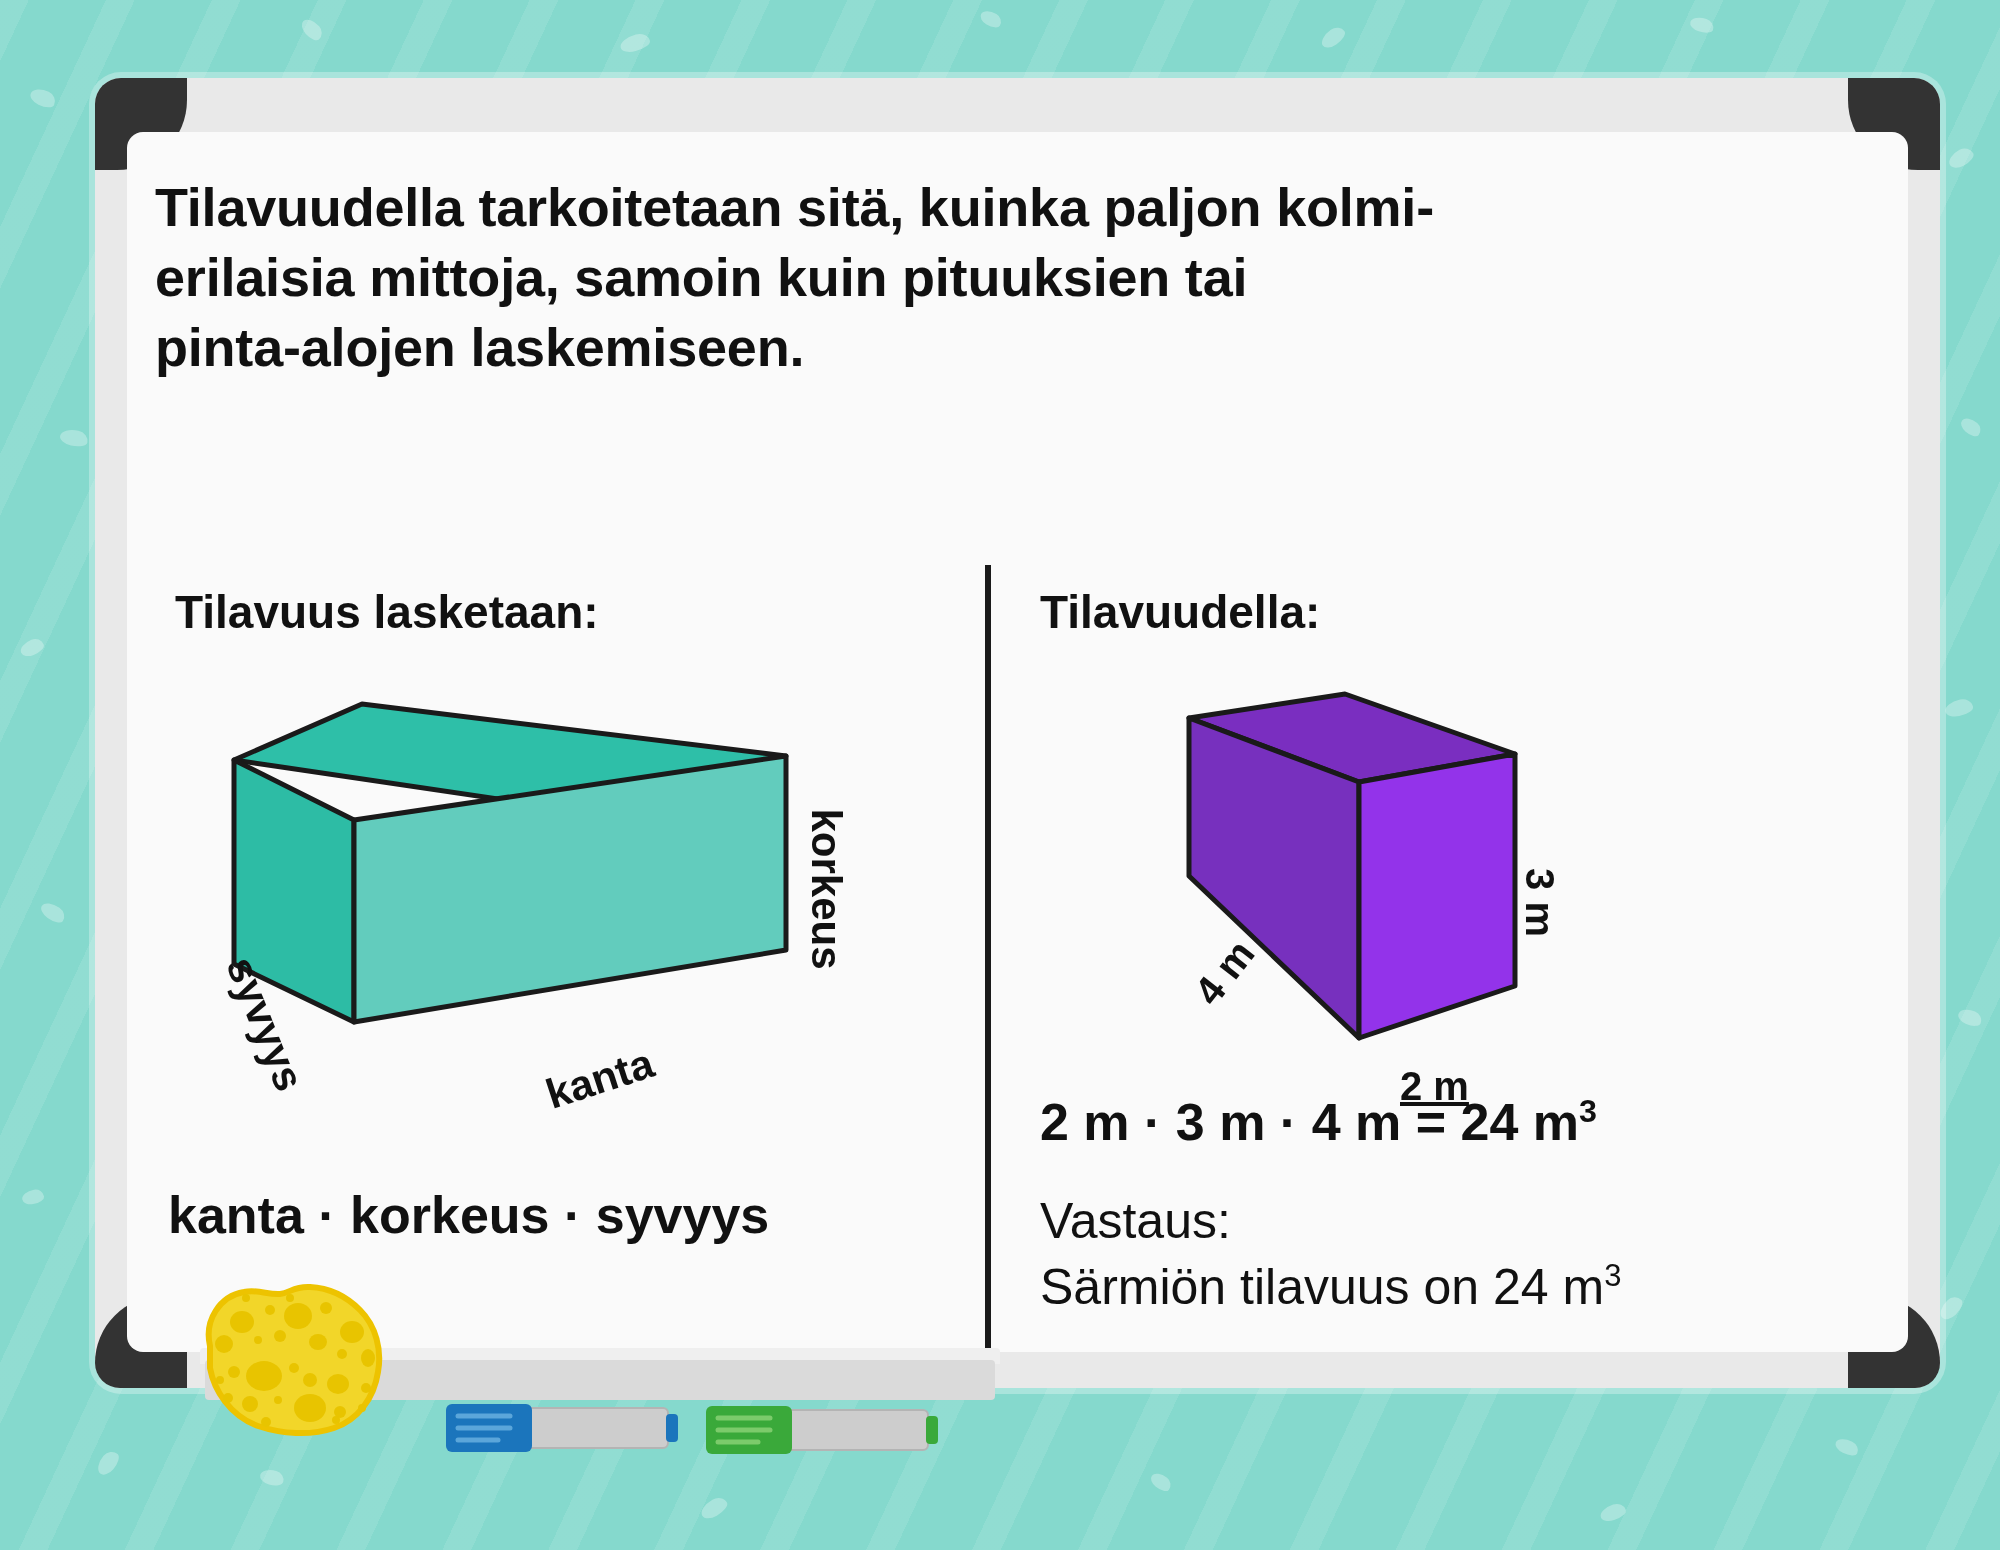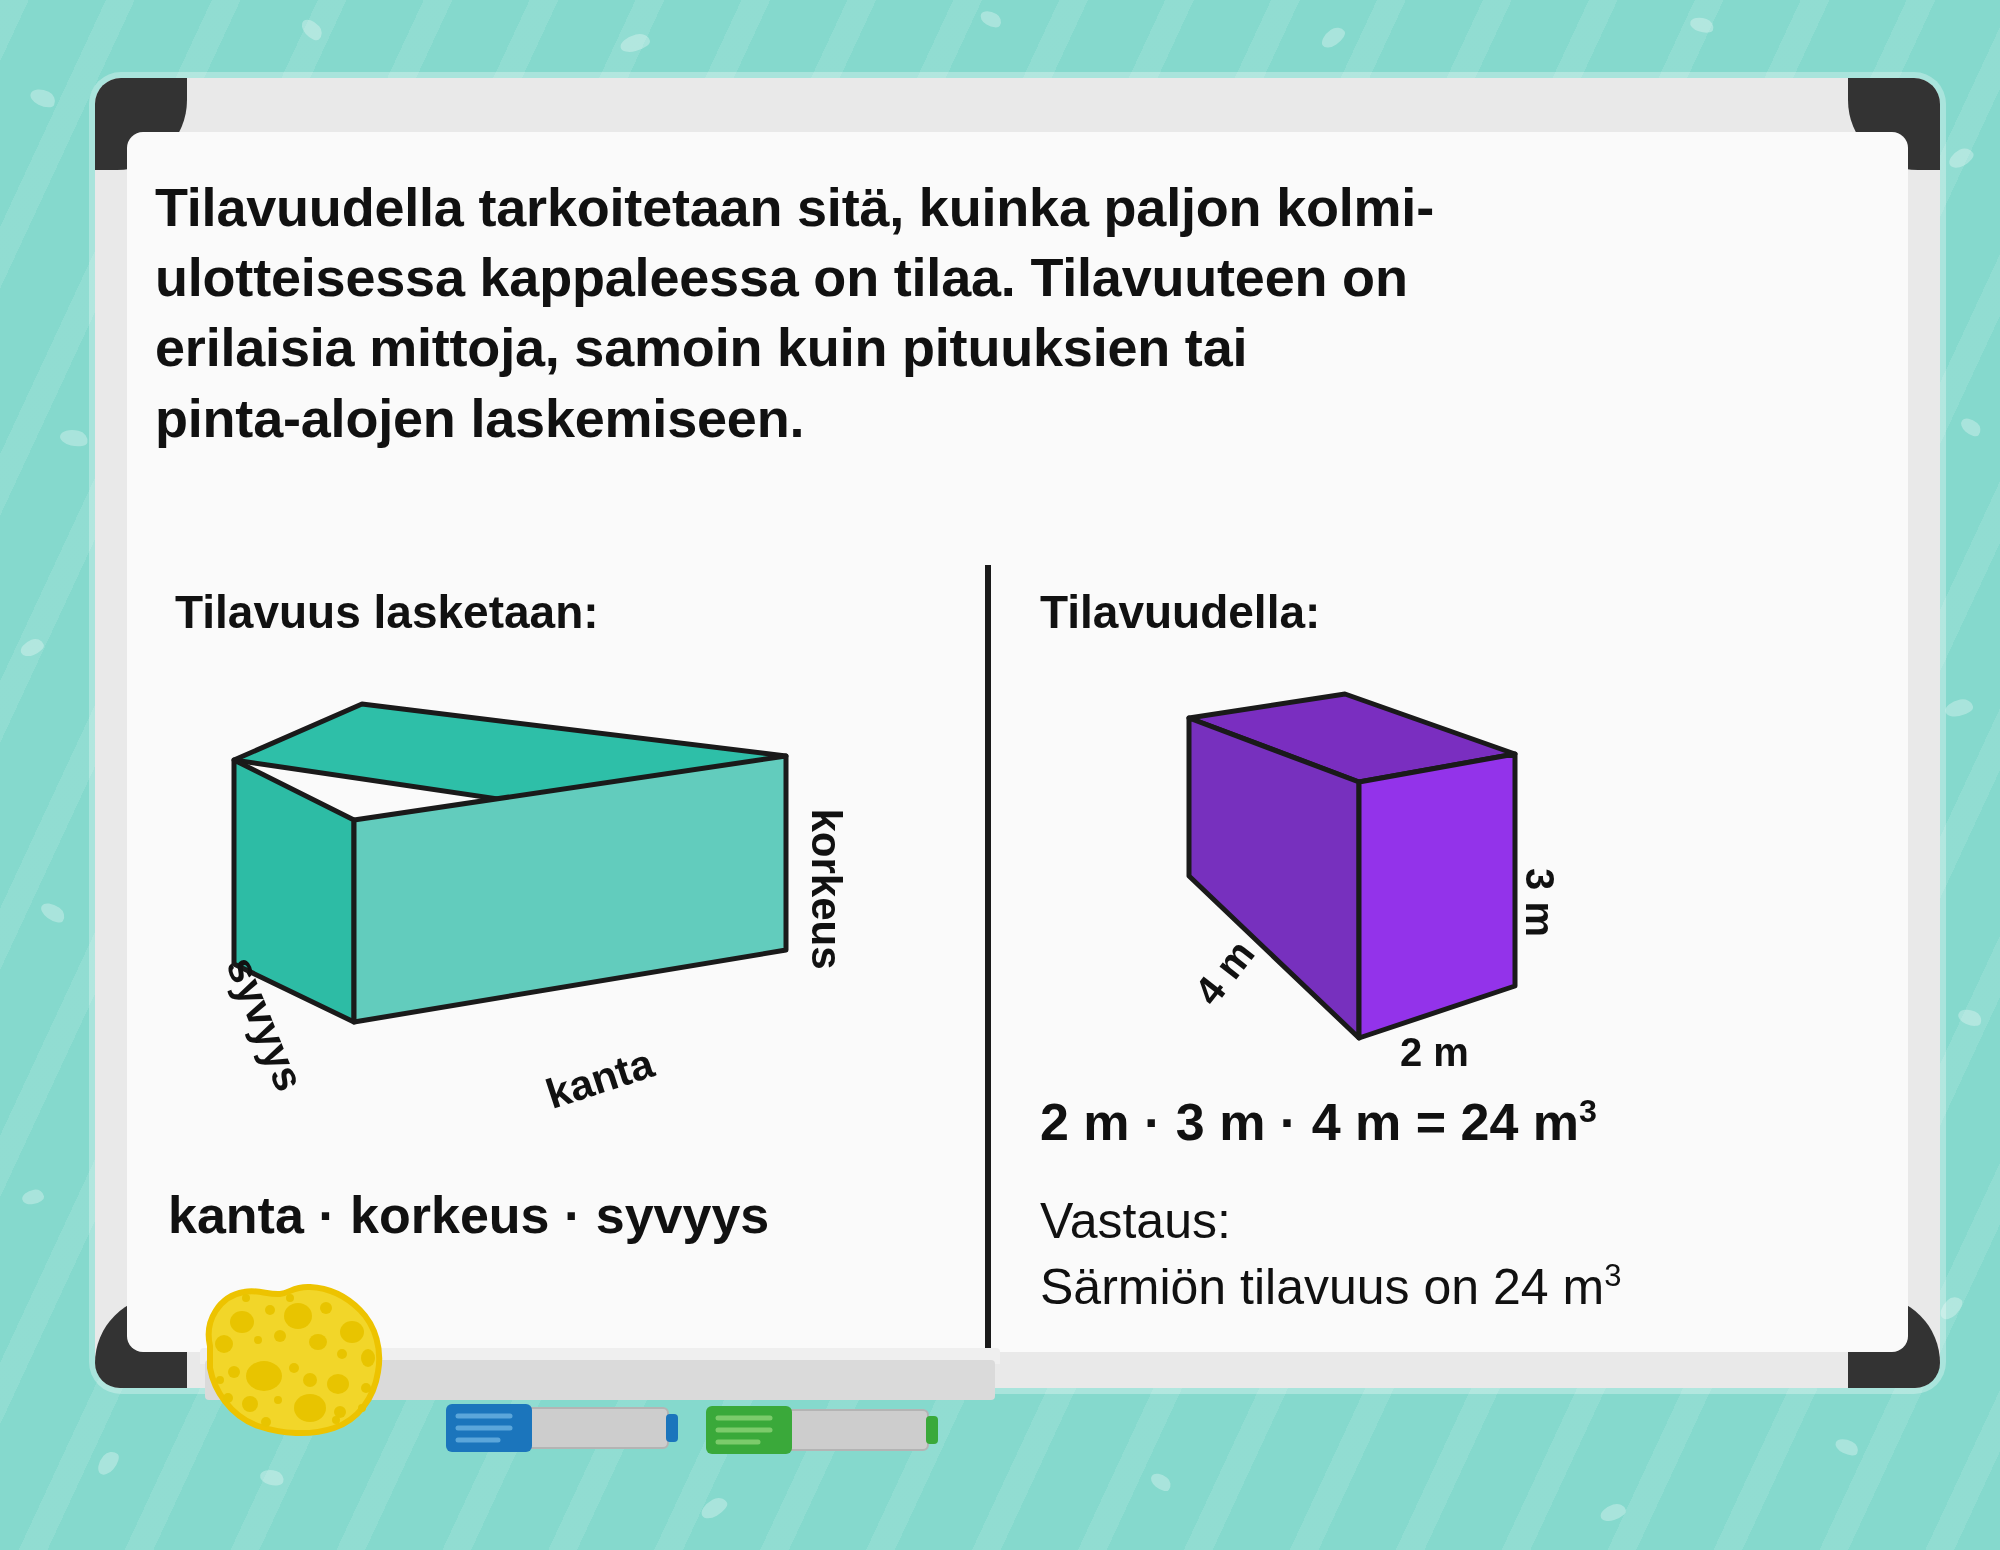--- a/index.html
+++ b/index.html
@@ -92,21 +92,21 @@
   
   .shape-label{
     position:absolute;font-weight:bold;color:#111;
     white-space:nowrap;transform-origin:center center;
   }
   #label-syvyys{left:195px;top:1000px;font-size:42px;transform:rotate(68deg);}
   #label-kanta{left:545px;top:1055px;font-size:42px;transform:rotate(-18deg);}
   #label-korkeus{left:745px;top:865px;font-size:42px;transform:rotate(90deg);}
   #label-4m{left:1190px;top:950px;font-size:40px;transform:rotate(-52deg);}
   #label-3m{left:1505px;top:880px;font-size:40px;transform:rotate(90deg);}
-  #label-2m{left:1400px;top:1030px;font-size:40px;}
+  #label-2m{left:1400px;top:1064px;font-size:40px;text-decoration:underline;}
   
   #teal-box{position:absolute;left:230px;top:700px;}
   #purple-box{position:absolute;left:1185px;top:690px;}
   
   #sponge{position:absolute;left:190px;top:1280px;}
   #marker-blue{position:absolute;left:440px;top:1400px;}
   #marker-green{position:absolute;left:700px;top:1402px;}
 </style>
 </head>
 <body>
@@ -140,21 +140,20 @@
 <div id="whiteboard">
   <div class="corner-bracket" id="corner-tl"></div>
   <div class="corner-bracket" id="corner-tr"></div>
   <div class="corner-bracket" id="corner-bl"></div>
   <div class="corner-bracket" id="corner-br"></div>
   <div id="board-surface"></div>
 </div>
 
 <div id="intro">
   <div class="intro-line">Tilavuudella tarkoitetaan sitä, kuinka paljon kolmi-</div>
-  <div class="intro-line">ulotteisessa kappaleessa on tilaa. Tilavuuteen on</div>
   <div class="intro-line">erilaisia mittoja, samoin kuin pituuksien tai</div>
   <div class="intro-line">pinta-alojen laskemiseen.</div>
 </div>
 
 <div class="col-head" id="head-left">Tilavuus lasketaan:</div>
 <div class="col-head" id="head-right">Tilavuudella:</div>
 <div id="divider"></div>
 
 <svg id="teal-box" width="560" height="390" viewBox="0 0 560 390">
   <polygon points="4,60 132,4 556,56 424,122" fill="#2EBFA8" stroke="#1A1A1A" stroke-width="5" stroke-linejoin="round"></polygon>

